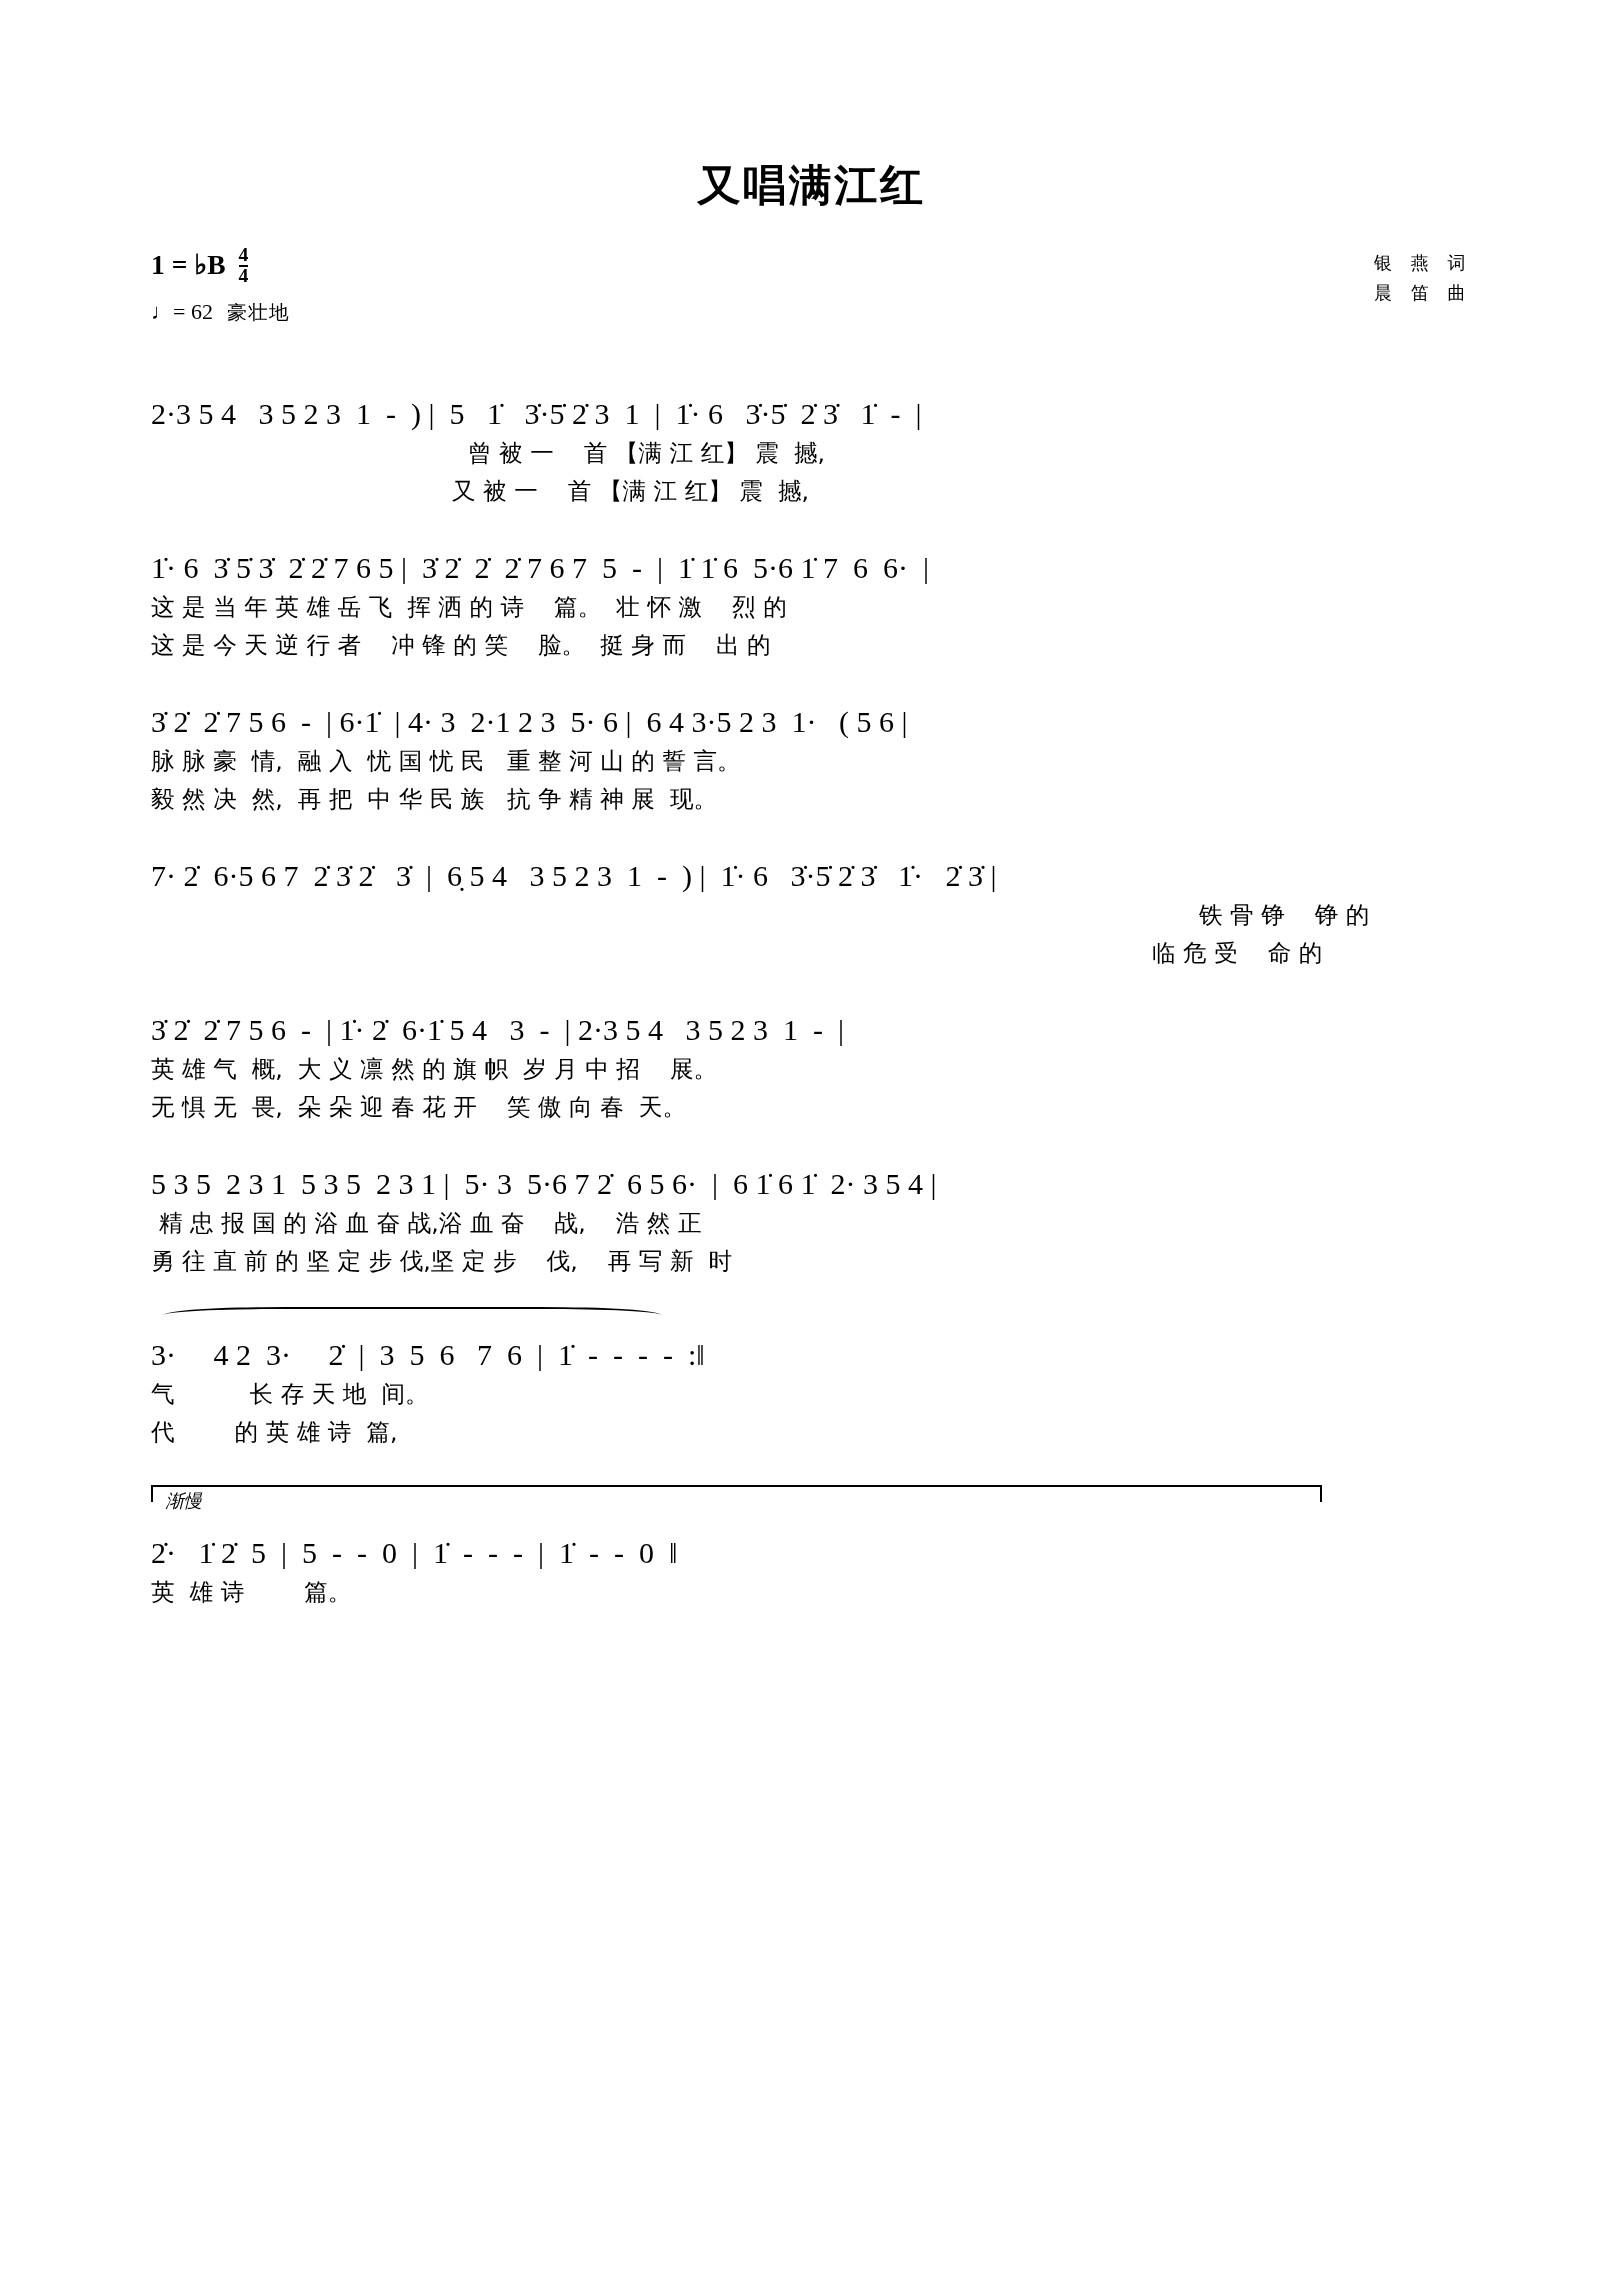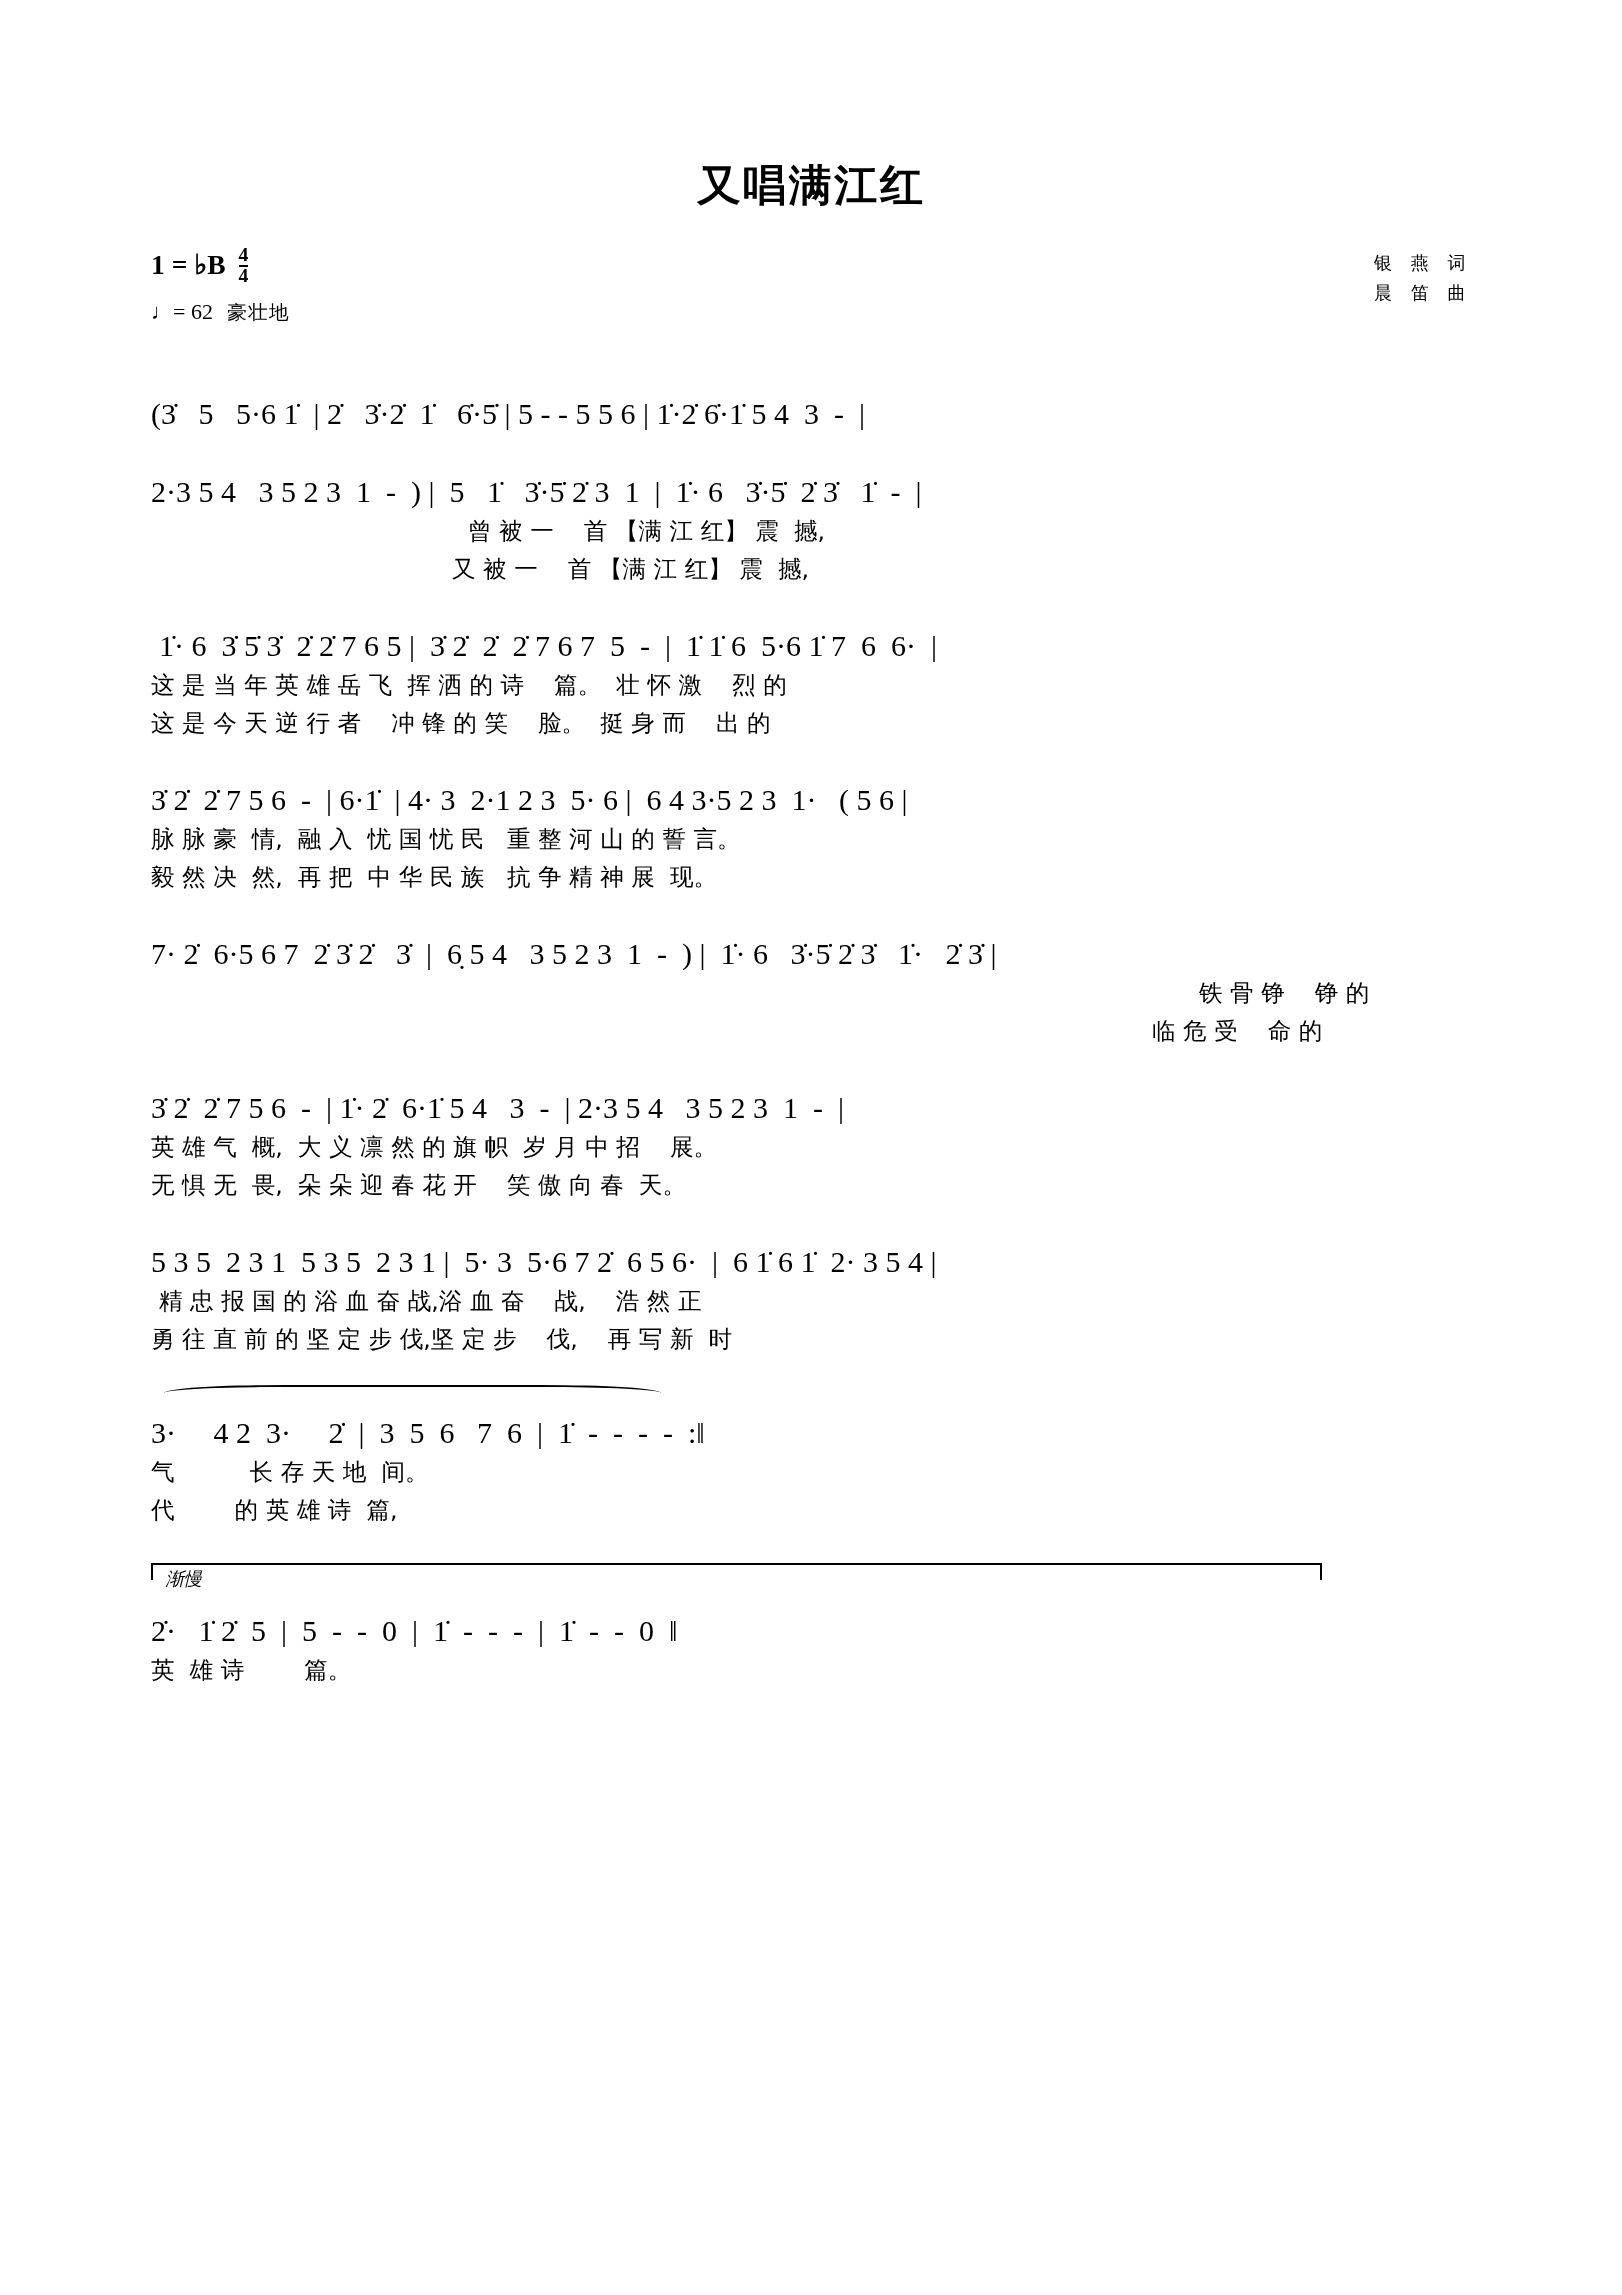--- a/index.html
+++ b/index.html
@@ -168,41 +168,36 @@
       </div>
     </div>
     <div class="credits">
       <div>银 燕 词</div>
       <div>晨 笛 曲</div>
     </div>
   </div>
 
   <div class="systems">
 
-    <div class="system">
-      <div class="notes-row">
-        <span class="n" style="left:0px;">(3̇   5   5·6 1̇  | 2̇   3̇·2̇  1̇   6̇·5̇ | 5 - - 5 5 6 | 1̇·2̇ 6̇·1̇ 5 4  3  -  |</span>
-      </div>
-    </div>
 
     <div class="system">
       <div class="notes-row">
         <span class="n" style="left:0px;">2·3 5 4   3 5 2 3  1  -  ) |  5   1̇   3̇·5̇ 2̇ 3  1  |  1̇· 6   3̇·5̇  2̇ 3̇   1̇  -  |</span>
       </div>
       <div class="lyric-row">
         <span class="l" style="left:317px;">曾 被 一    首 【满 江 红】 震  撼,</span>
       </div>
       <div class="lyric-row">
         <span class="l" style="left:301px;">又 被 一    首 【满 江 红】 震  撼,</span>
       </div>
     </div>
 
     <div class="system">
       <div class="notes-row">
-        <span class="n" style="left:8px;">1̇· 6  3̇ 5̇ 3̇  2̇ 2̇ 7 6 5 |  3̇ 2̇  2̇  2̇ 7 6 7  5  -  |  1̇ 1̇ 6  5·6 1̇ 7  6  6·  |</span>
+        <span class="n" style="left:0px;">1̇· 6  3̇ 5̇ 3̇  2̇ 2̇ 7 6 5 |  3̇ 2̇  2̇  2̇ 7 6 7  5  -  |  1̇ 1̇ 6  5·6 1̇ 7  6  6·  |</span>
       </div>
       <div class="lyric-row">
         <span class="l" style="left:0px;">这 是 当 年 英 雄 岳 飞  挥 洒 的 诗    篇。  壮 怀 激    烈 的</span>
       </div>
       <div class="lyric-row">
         <span class="l" style="left:0px;">这 是 今 天 逆 行 者    冲 锋 的 笑    脸。  挺 身 而    出 的</span>
       </div>
     </div>
 
     <div class="system">

